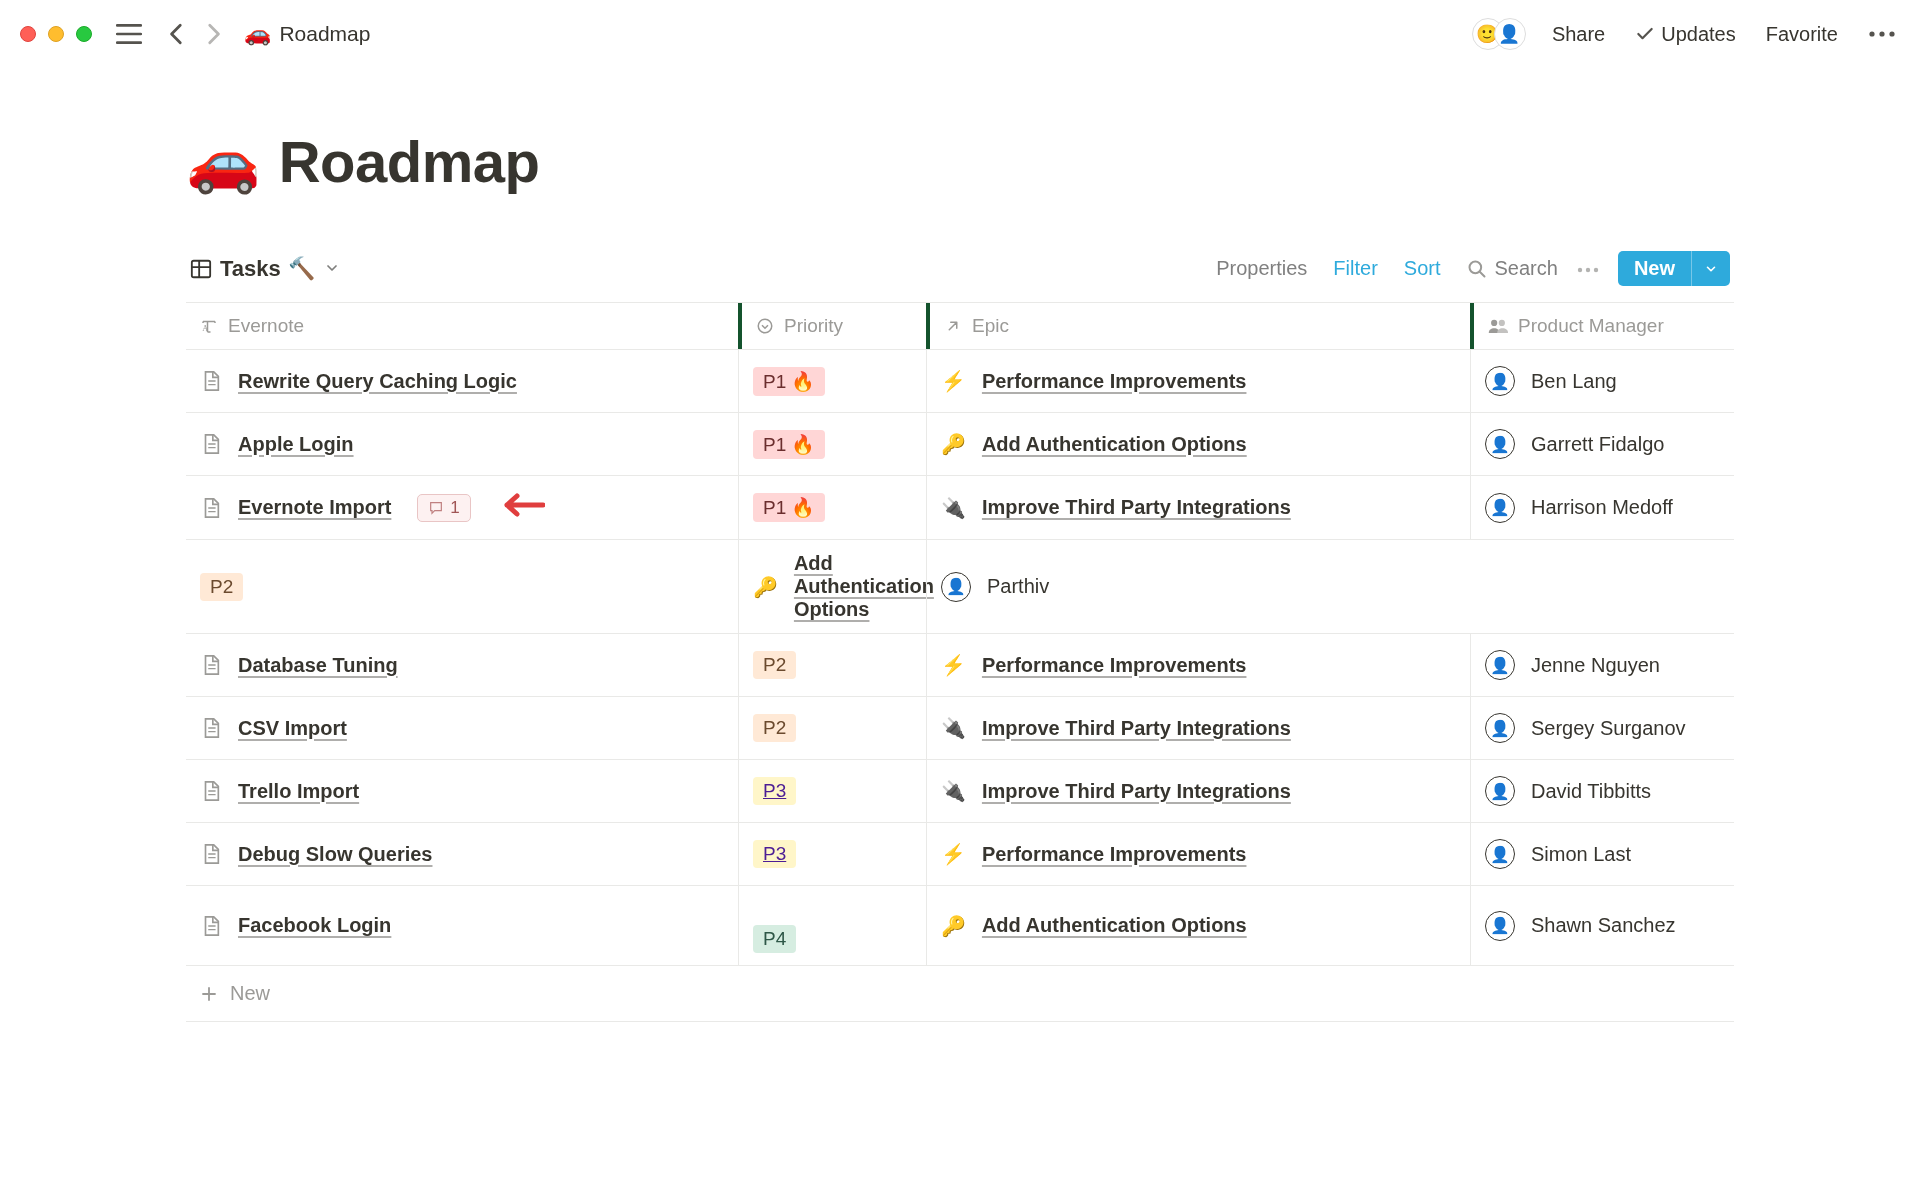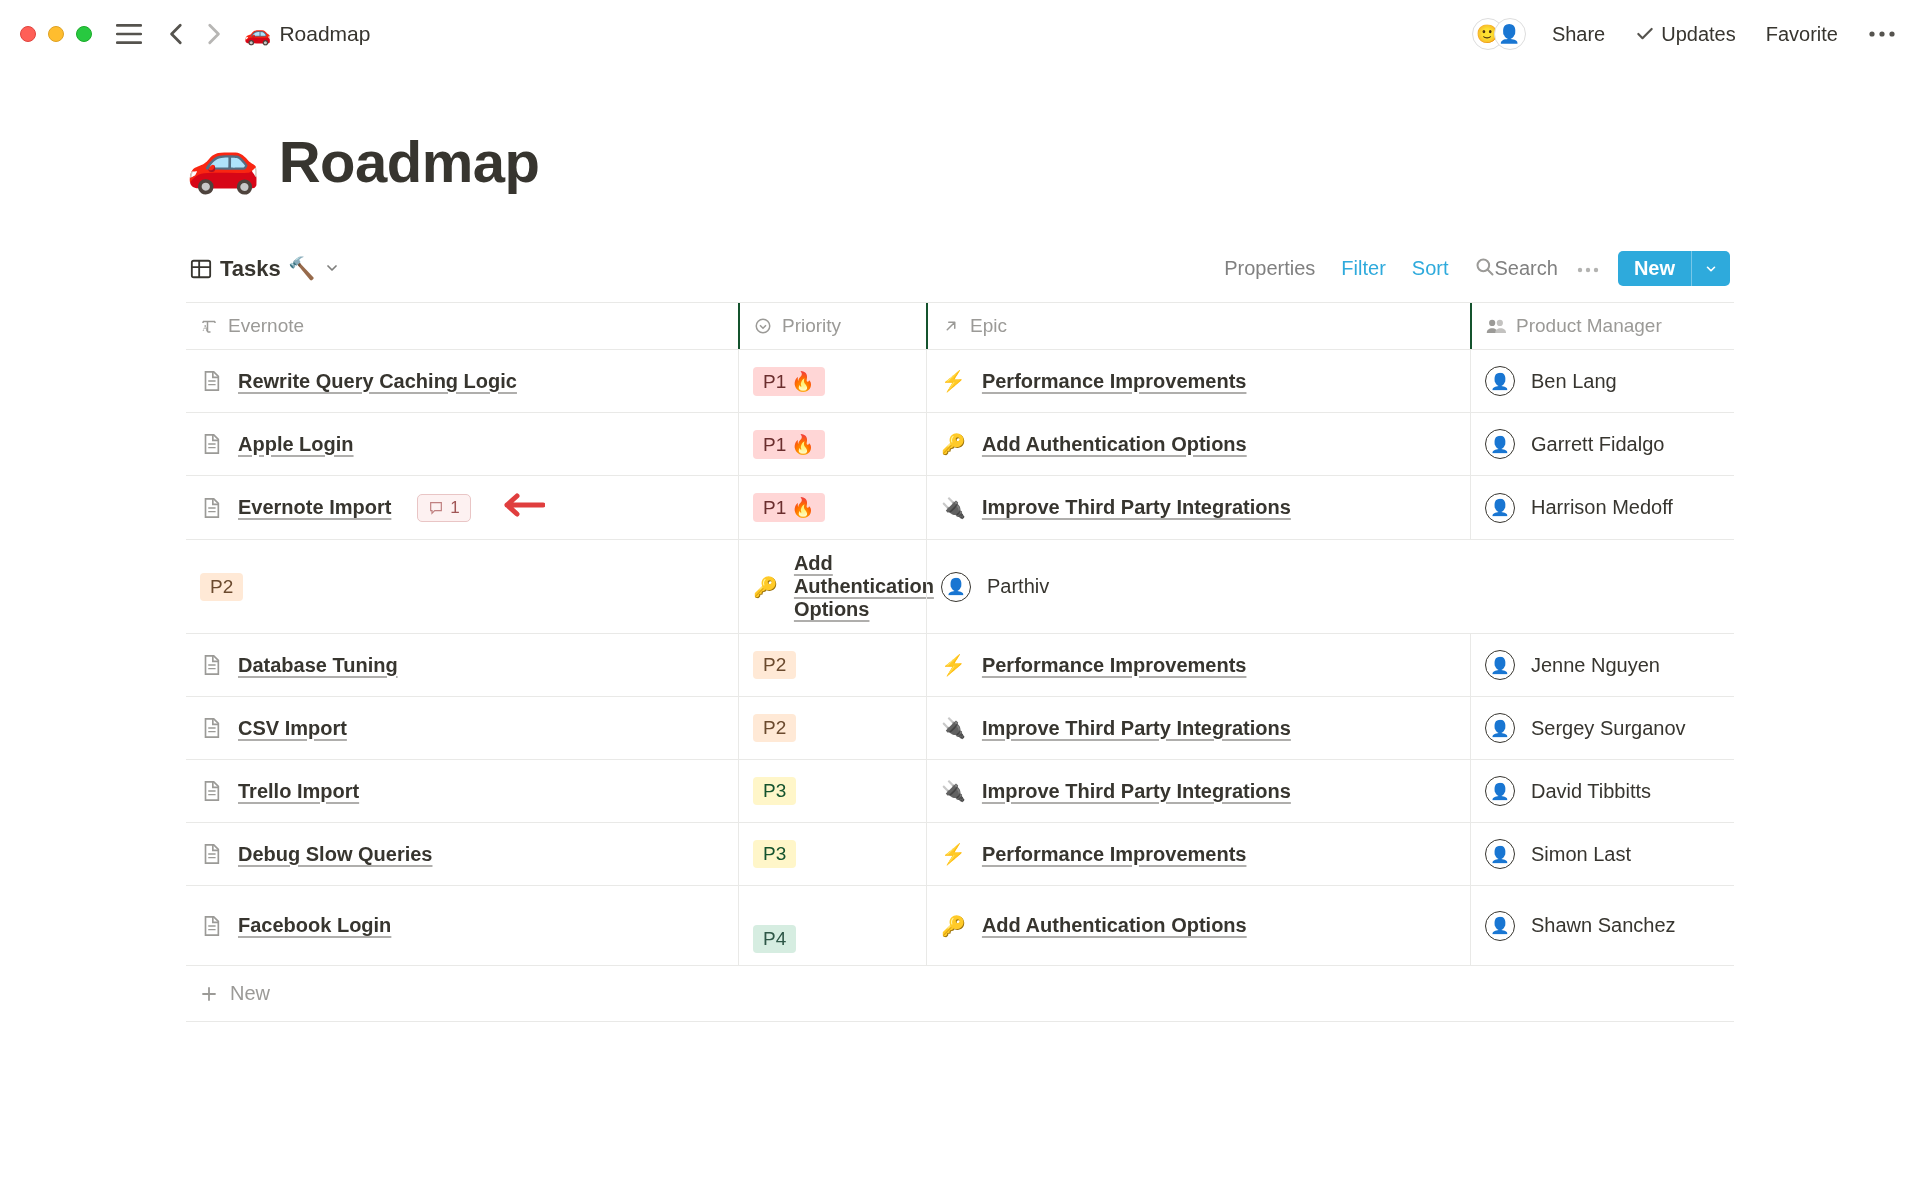--- a/index.html
+++ b/index.html
@@ -47,62 +47,62 @@
   .page-title { font-size:58px; font-weight:700; letter-spacing:-0.5px; }
 
   
   .view-bar { display:flex; align-items:center; padding: 0 4px 16px 4px; }
   .view-select { display:flex; align-items:center; gap:8px; font-size:22px; font-weight:600; cursor:pointer;}
   .view-select .hammer { filter:grayscale(0.2); }
   .view-select .chev { color:#7f7f7d; }
   .view-spacer { flex:1; }
   .toolbar-link { font-size:20px; color:#808080; margin-left: 26px; cursor:pointer;}
   .toolbar-link.accent { color:#2eaadc; }
-  .search-btn { display:flex; gap:0; color:#808080; margin-left:26px; font-size:20px; cursor:pointer;}
+  .search-btn { display:flex; align-items:center; gap:8px; color:#808080; margin-left:26px; font-size:20px; cursor:pointer;}
   .mini-dots { margin-left: 18px; cursor:pointer; color:#b3b3b1;}
   .new-btn {
     display:flex; margin-left: 18px; border-radius:5px; overflow:hidden;
     background:#2eaadc; color:#fff; font-weight:600; font-size:20px;
   }
   .new-btn .main { padding:6px 16px; cursor:pointer; }
   .new-btn .drop { padding:6px 12px; border-left:1px solid rgba(255,255,255,0.35); cursor:pointer; display:flex; align-items:center;}
   .new-btn .drop svg path { stroke:#fff; }
 
   
   .db-table { border-top:1px solid #e9e9e7; }
   .db-header, .db-row {
     display:grid;
     grid-template-columns: 552px 188px 544px 1fr;
     border-bottom:1px solid #e9e9e7;
   }
   .db-header .hcell {
     display:flex; align-items:center; gap:10px;
     color:#9b9a97; font-size:19px; padding: 12px 14px;
-    border-left:2px solid #14532d;
+    border-left:4px solid #14532d;
   }
   .db-header .hcell:first-child { border-left:none; }
   .hcell svg { color:#9b9a97; }
 
   .cell {
     display:flex; align-items:center; gap:16px;
     padding: 12px 14px; font-size:20px;
     border-left:1px solid #e9e9e7;
     min-height: 62px;
   }
   .cell:first-child { border-left:none; }
   .proj-name { font-weight:600; text-decoration: underline; text-decoration-color: rgba(55,53,47,0.4); text-underline-offset:4px; cursor:pointer;}
   .page-icon { color:#9b9a97; }
 
   .priority-tag {
     border-radius:4px; padding:3px 10px; font-weight:500; font-size:19px;
     display:inline-flex; align-items:center; gap:4px;
   }
   .pr-P1 { background:#ffd6d6; color:#6b2e2e;}
   .pr-P2 { background:#ffe9d6; color:#6b4a2e;}
-  .pr-P3 { background:#fff6c9; color:#14532d;}
+  .pr-P3 { background:#fff6c9; color:#4c1d95;text-decoration:underline;}
   .pr-P4 { background:#d6ede1; color:#2e5747;margin-top:27px;}
 
   .epic-link { text-decoration: underline; text-decoration-color: rgba(55,53,47,0.4); text-underline-offset:4px; font-weight:600; cursor:pointer; }
   .epic-emoji { font-size:20px; }
 
   .person-cell .avatar {
      width:30px; height:30px; border-radius:50%; border:1.5px solid #37352f;
      display:flex; align-items:center; justify-content:center; font-size:16px; background:#fff;
   }
 

